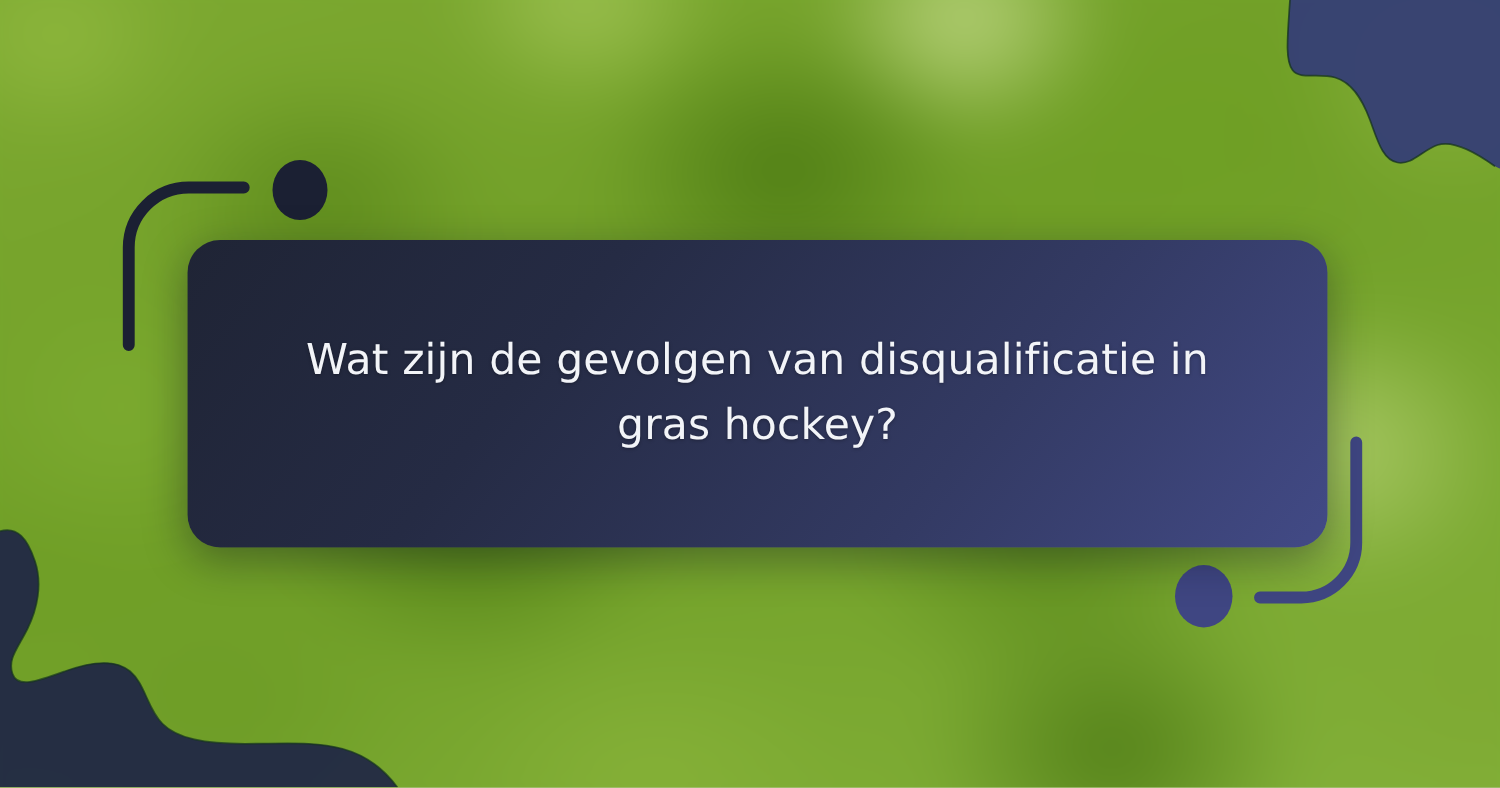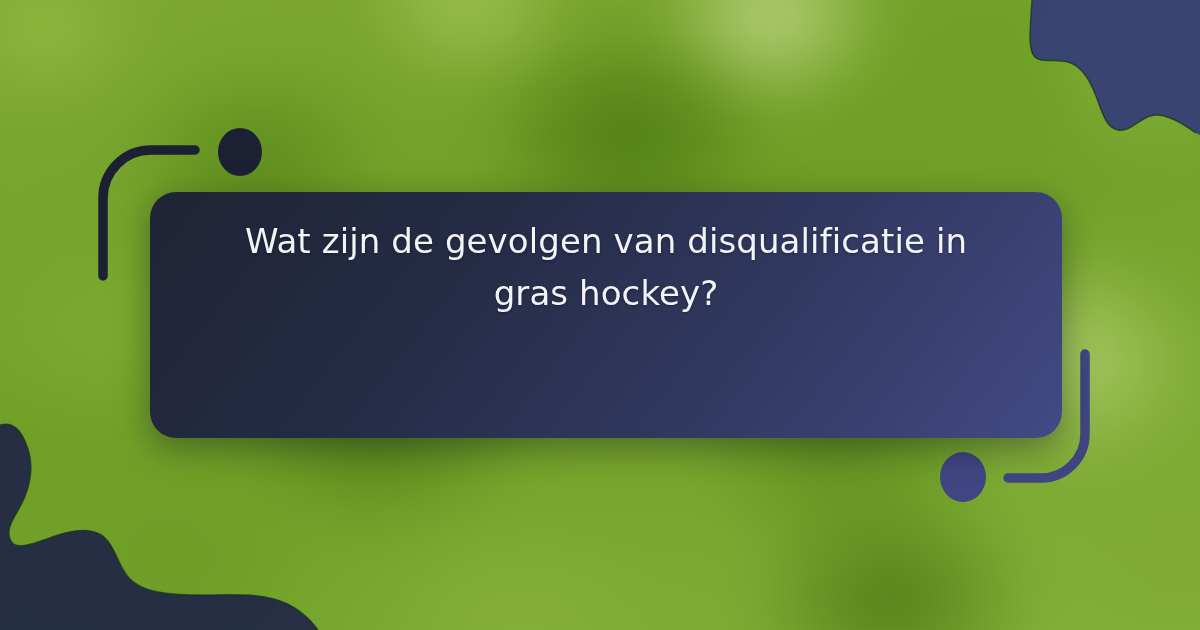--- a/index.html
+++ b/index.html
@@ -66,21 +66,21 @@
   #question-card {
     position:absolute;
     left:150px;
     top:192px;
     width:912px;
     height:246px;
     border-radius:26px;
     background:linear-gradient(128deg, #1f2435 0%, #252b44 32%, #333a63 68%, #424a86 100%);
     box-shadow:0 10px 34px rgba(10,14,28,0.38);
     display:flex;
-    align-items:flex-start;
+    align-items:center;
     justify-content:center;
     padding:24px 86px;
   }
 
   #question-text {
     color:#f2f4f8;
     font-size:34px;
     line-height:1.52;
     font-weight:400;
     text-align:center;

